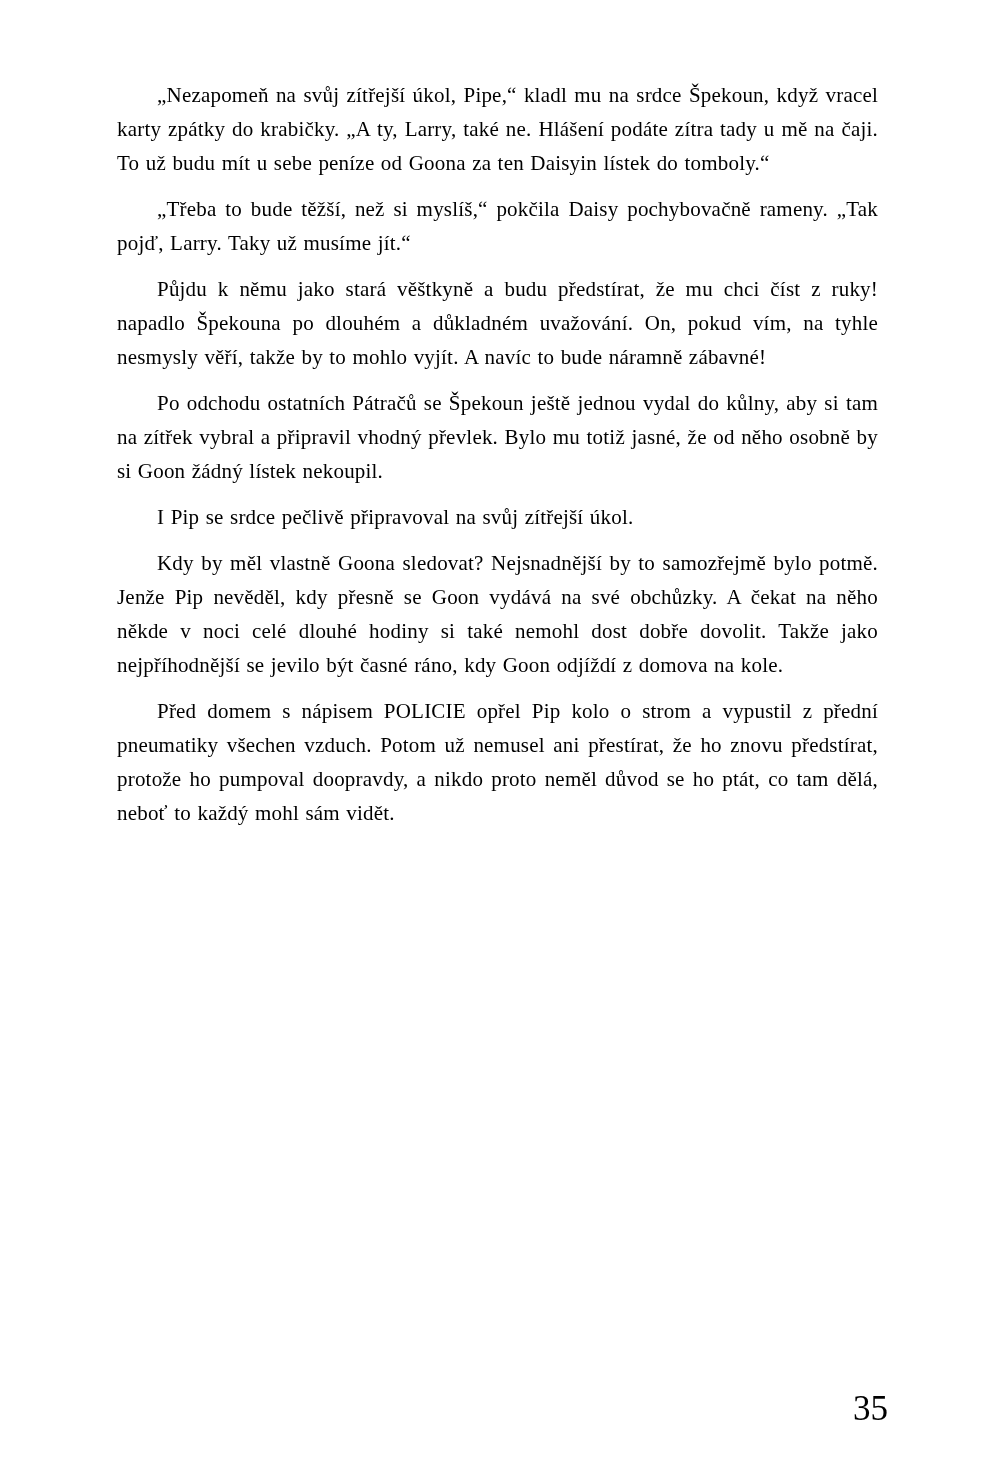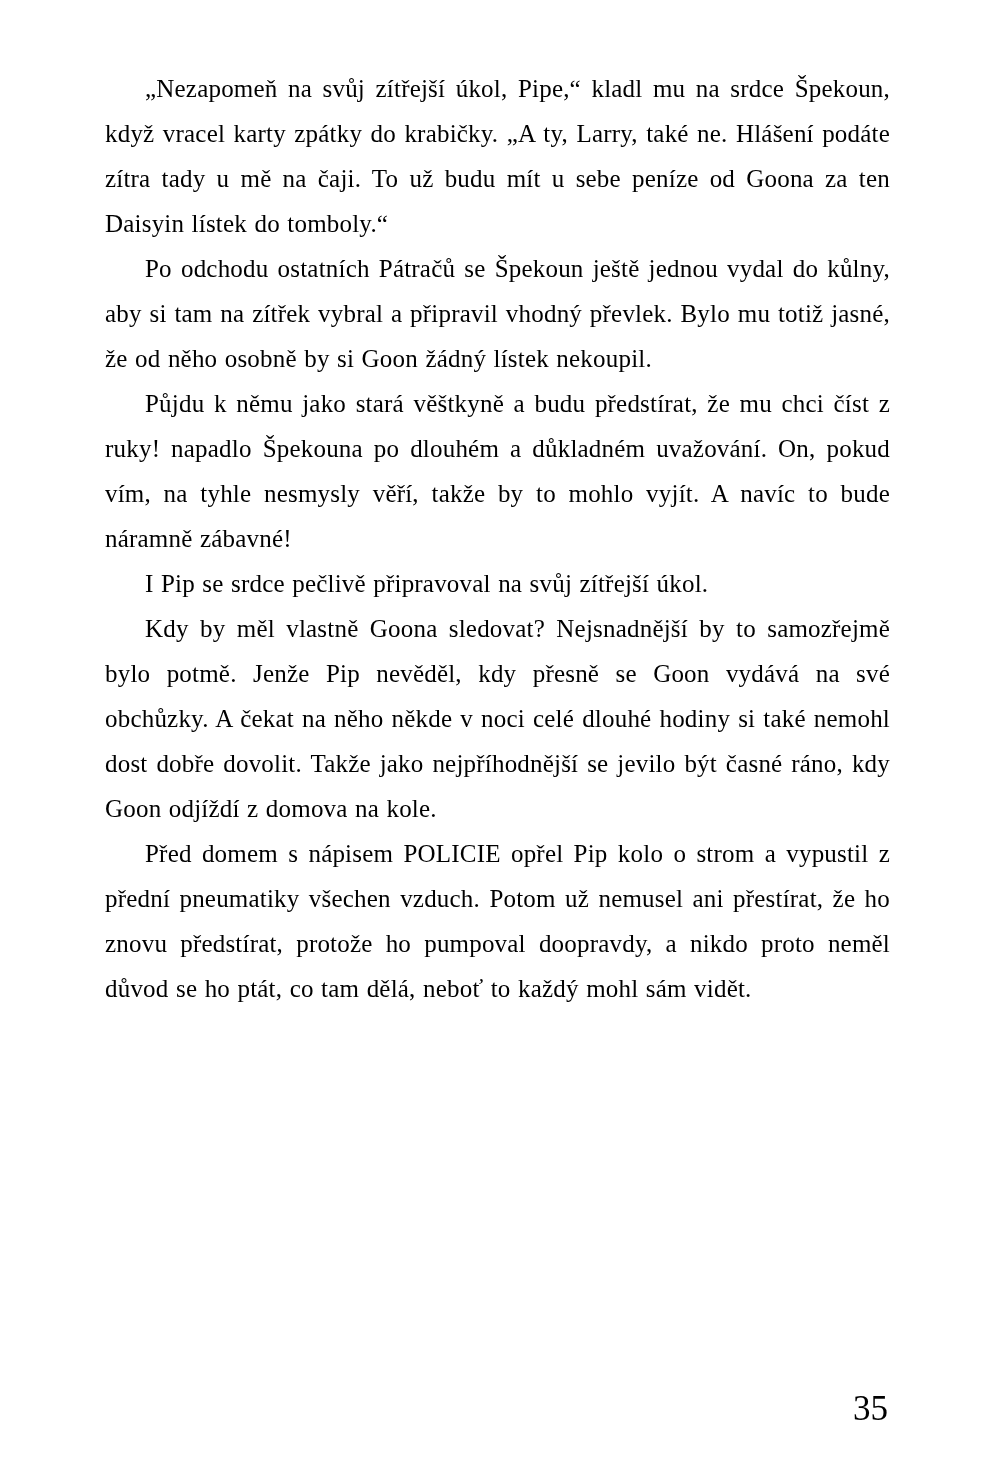--- a/index.html
+++ b/index.html
@@ -17,23 +17,23 @@
     color: #000000;
     overflow: hidden;
   }
   .text-block {
     position: absolute;
     top: 66px;
     left: 105px;
     width: 785px;
   }
   .text-block p {
-    margin: 0;
-    font-size: 25px;
-    line-height: 45px;
+    margin: 12px;
+    font-size: 21px;
+    line-height: 34px;
     text-align: justify;
     text-indent: 40px;
     letter-spacing: 0.2px;
     word-spacing: 1px;
     hyphens: auto;
   }
   .page-number {
     position: absolute;
     right: 104px;
     top: 1390px;
@@ -41,20 +41,21 @@
     line-height: 38px;
     text-align: right;
   }
 </style>
 </head>
 <body>
 
 <div class="page">
   <div class="text-block">
     <p>„Nezapomeň na svůj zítřejší úkol, Pipe,“ kladl mu na srdce Špekoun, když vracel karty zpátky do krabičky. „A ty, Larry, také ne. Hlášení podáte zítra tady u mě na čaji. To už budu mít u sebe peníze od Goona za ten Daisyin lístek do tomboly.“</p>
+    <p>„Třeba to bude těžší, než si myslíš,“ pokčila Daisy pochybovačně rameny. „Tak pojď, Larry. Taky už musíme jít.“</p>
+    <p>Půjdu k němu jako stará věštkyně a budu předstírat, že mu chci číst z ruky! napadlo Špekouna po dlouhém a důkladném uvažování. On, pokud vím, na tyhle nesmysly věří, takže by to mohlo vyjít. A navíc to bude náramně zábavné!</p>
     <p>Po odchodu ostatních Pátračů se Špekoun ještě jednou vydal do kůlny, aby si tam na zítřek vybral a připravil vhodný převlek. Bylo mu totiž jasné, že od něho osobně by si Goon žádný lístek nekoupil.</p>
-    <p>Půjdu k němu jako stará věštkyně a budu předstírat, že mu chci číst z ruky! napadlo Špekouna po dlouhém a důkladném uvažování. On, pokud vím, na tyhle nesmysly věří, takže by to mohlo vyjít. A navíc to bude náramně zábavné!</p>
     <p>I Pip se srdce pečlivě připravoval na svůj zítřejší úkol.</p>
     <p>Kdy by měl vlastně Goona sledovat? Nejsnadnější by to samozřejmě bylo potmě. Jenže Pip nevěděl, kdy přesně se Goon vydává na své obchůzky. A čekat na něho někde v noci celé dlouhé hodiny si také nemohl dost dobře dovolit. Takže jako nejpříhodnější se jevilo být časné ráno, kdy Goon odjíždí z domova na kole.</p>
     <p>Před domem s nápisem POLICIE opřel Pip kolo o strom a vypustil z přední pneumatiky všechen vzduch. Potom už nemusel ani přestírat, že ho znovu předstírat, protože ho pumpoval doopravdy, a nikdo proto neměl důvod se ho ptát, co tam dělá, neboť to každý mohl sám vidět.</p>
   </div>
   <div class="page-number">35</div>
 </div>
 
 </body></html>

